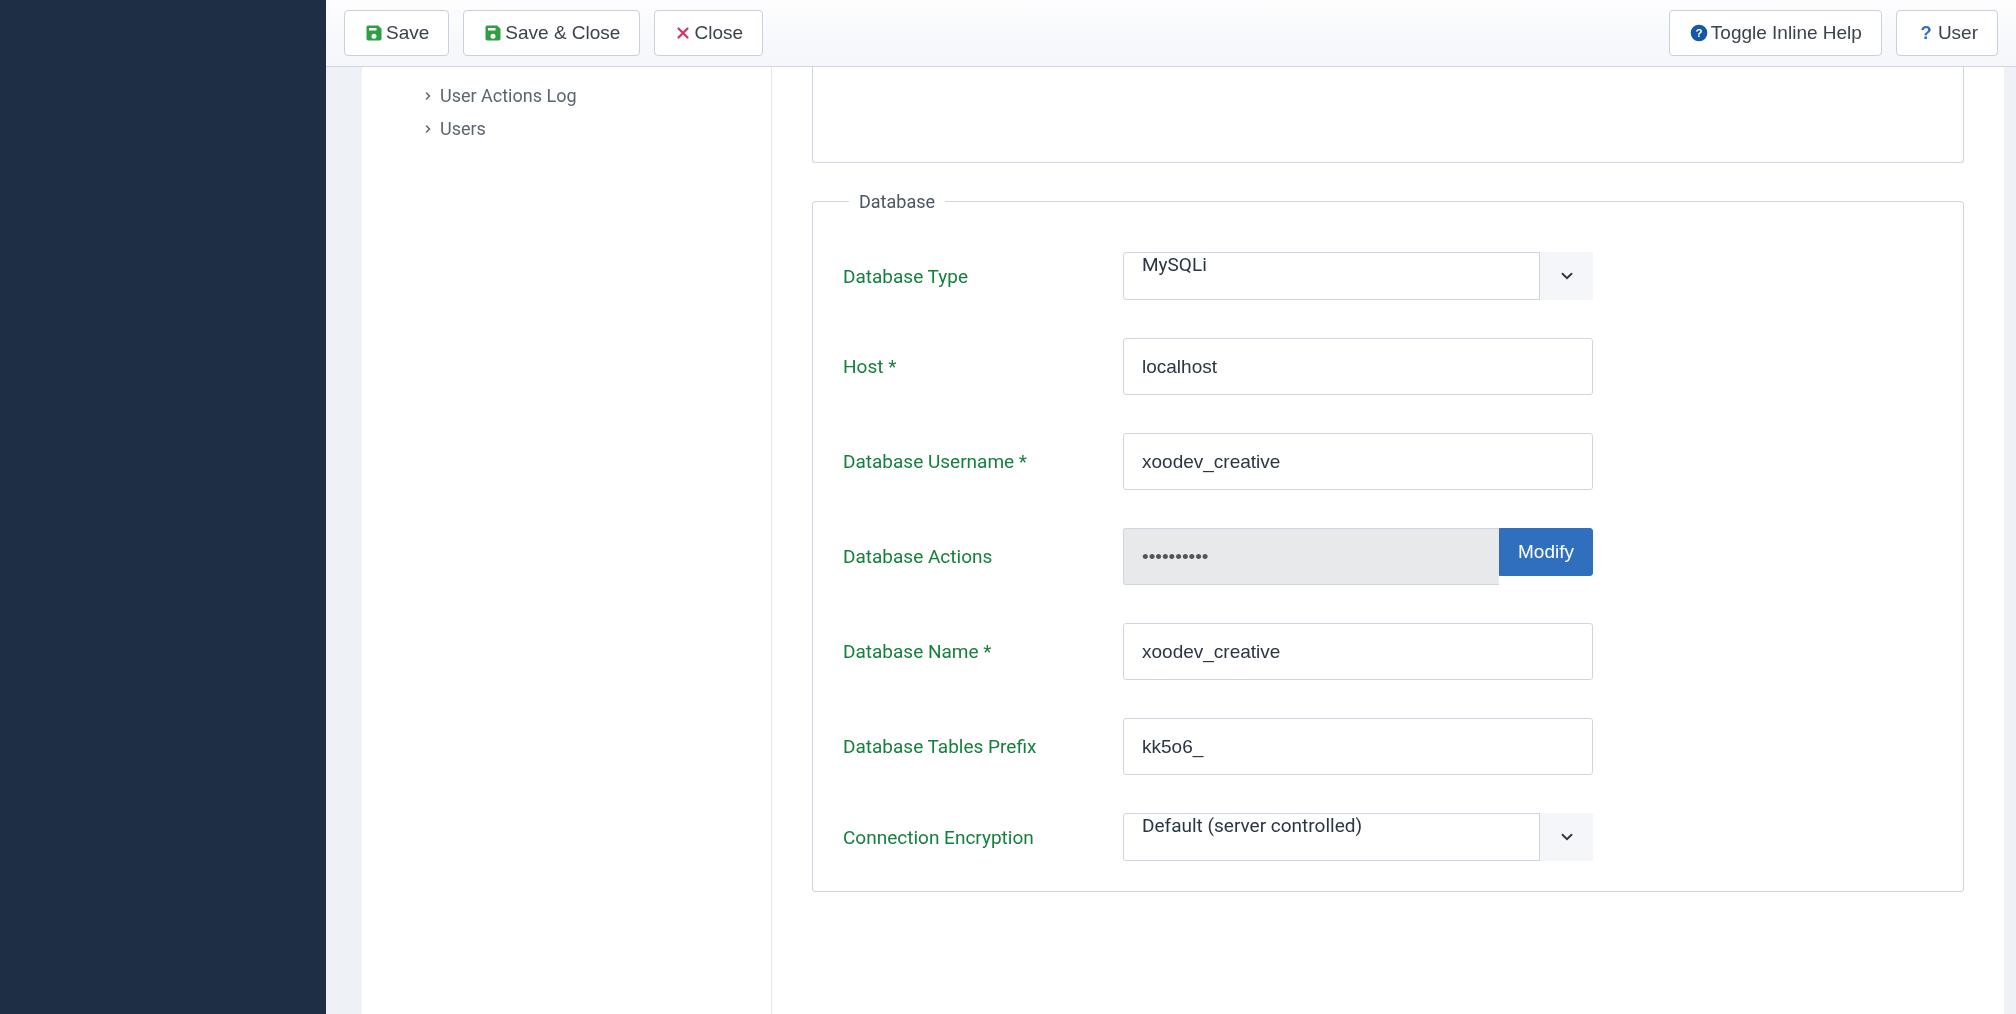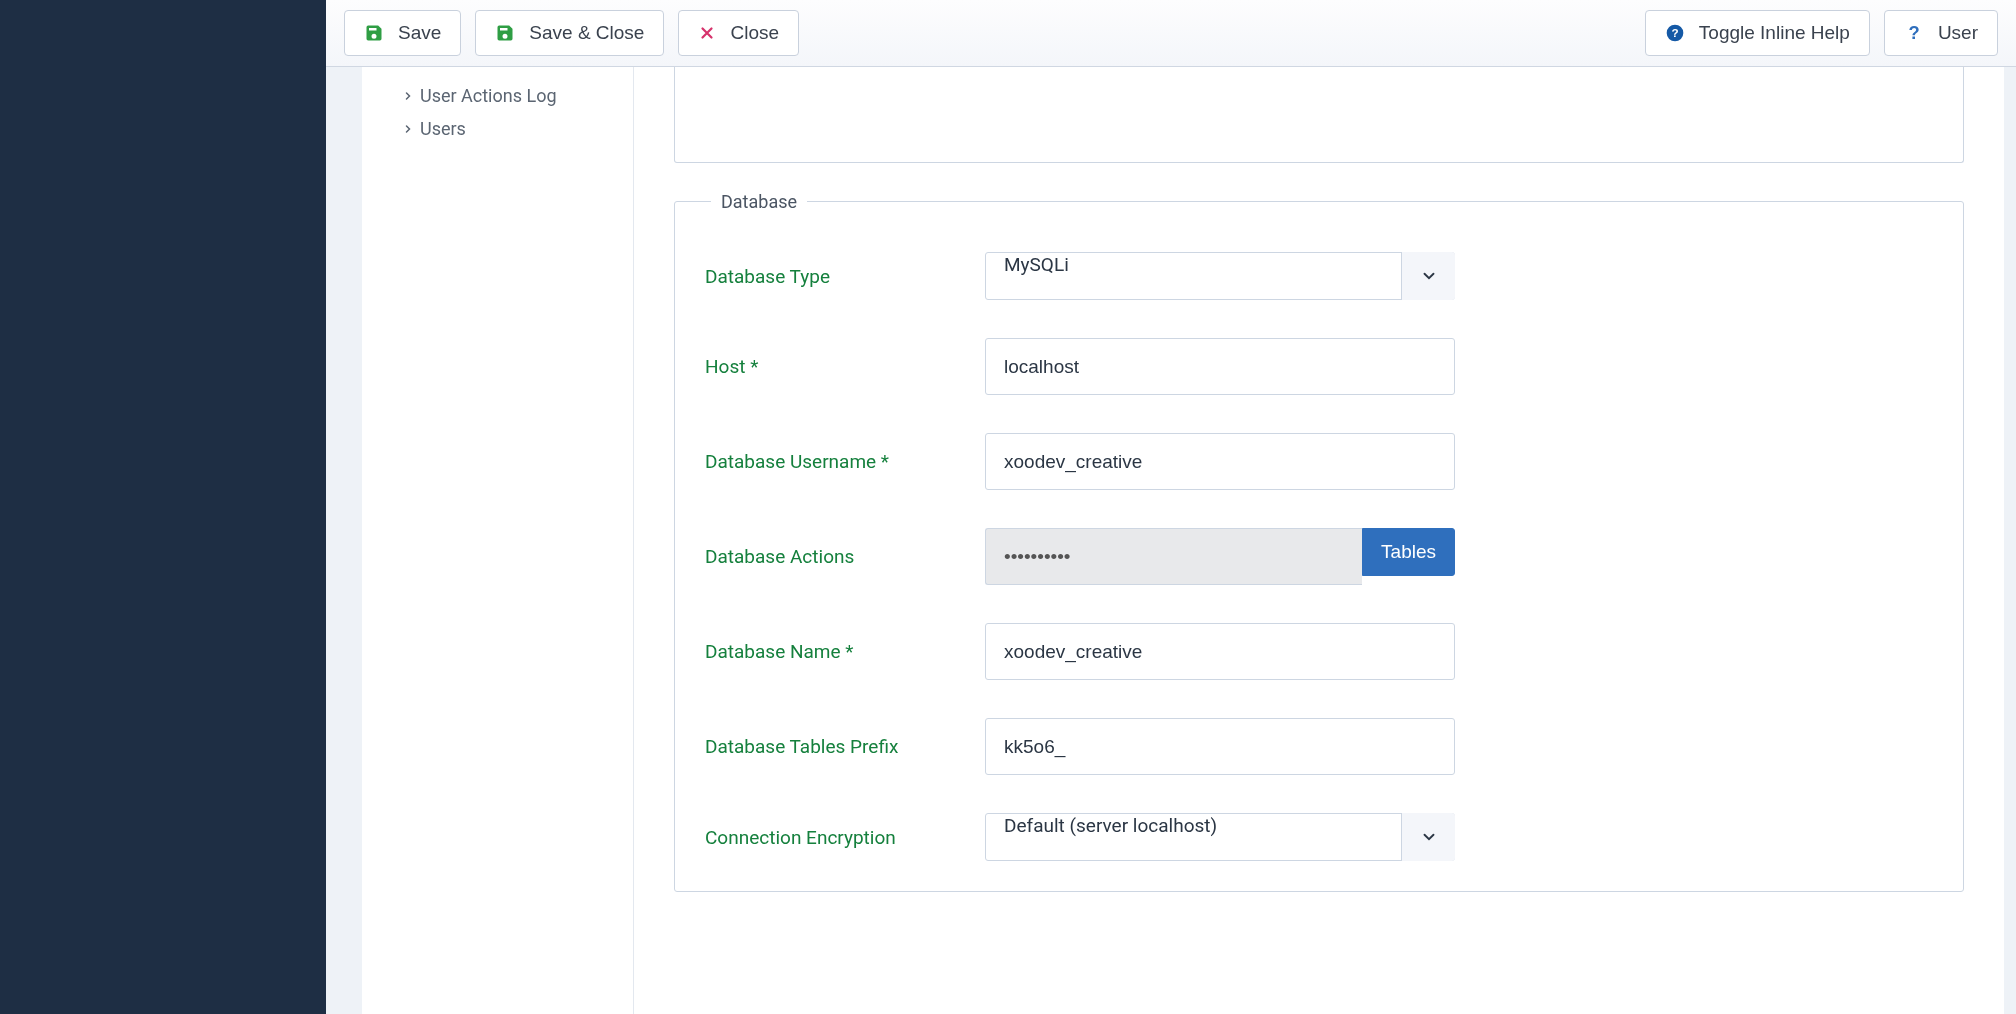--- a/index.html
+++ b/index.html
@@ -32,44 +32,44 @@
     border-bottom: 1px solid #d0d7e2;
     display: flex;
     align-items: center;
     padding: 0 18px;
     gap: 14px;
   }
   .toolbar .spacer { flex: 1; }
   .btn {
     display: inline-flex;
     align-items: center;
-    gap: 14px;
+    gap: 2px;
     background: #fff;
     color: #3a424e;
     border: 1px solid #c9d1dd;
     border-radius: 4px;
     padding: 0 19px;
     height: 46px;
     font-size: 19px;
     cursor: pointer;
     white-space: nowrap;
   }
   .btn .icon { display:inline-flex; align-items:center; justify-content:center; }
   .icon svg { display:block; }
   .content-row {
     flex: 1;
     display: flex;
     min-height: 0;
   }
   .settings-sidebar {
-    width: 272px;
+    width: 410px;
     margin-left: 36px;
     background: #fff;
     border-right: 1px solid #e3e8ef;
-    padding: 24px 28px 0 40px;
+    padding: 24px 28px 0 60px;
   }
   .settings-sidebar ul { list-style: none; }
   .settings-sidebar li {
     display: flex;
     align-items: center;
     gap: 6px;
     padding: 6px 0;
     color: #5b6572;
     font-size: 18px;
     cursor: pointer;
@@ -292,42 +292,42 @@
             <label class="form-label">Database Username *</label>
             <div class="form-control-wrap">
               <input class="text-input" value="xoodev_creative" style="">
             </div>
           </div>
 
           <div class="form-row">
             <label class="form-label">Database Actions</label>
             <div class="form-control-wrap">
               <input class="text-input disabled" readonly="" value="••••••••••" style="">
-              <button class="modify-btn">Tables</button>
+              <button class="modify-btn">Modify</button>
             </div>
           </div>
 
           <div class="form-row">
             <label class="form-label">Database Name *</label>
             <div class="form-control-wrap">
               <input class="text-input" value="xoodev_creative" style="">
             </div>
           </div>
 
           <div class="form-row">
             <label class="form-label">Database Tables Prefix</label>
             <div class="form-control-wrap">
               <input class="text-input" value="kk5o6_" style="">
             </div>
           </div>
 
           <div class="form-row">
             <label class="form-label">Connection Encryption</label>
             <div class="form-control-wrap select-wrap">
-              <div class="select-input">Default (server localhost)</div>
+              <div class="select-input">Default (server controlled)</div>
               <div class="select-chevron">
                 <svg width="18" height="18" viewBox="0 0 24 24">
                     <path fill="none" stroke="#2b3644" stroke-width="2.5" stroke-linecap="round" d="M6 9l6 6 6-6"></path>
                   </svg>
               </div>
             </div>
           </div>
 
         </fieldset>
       </div>

